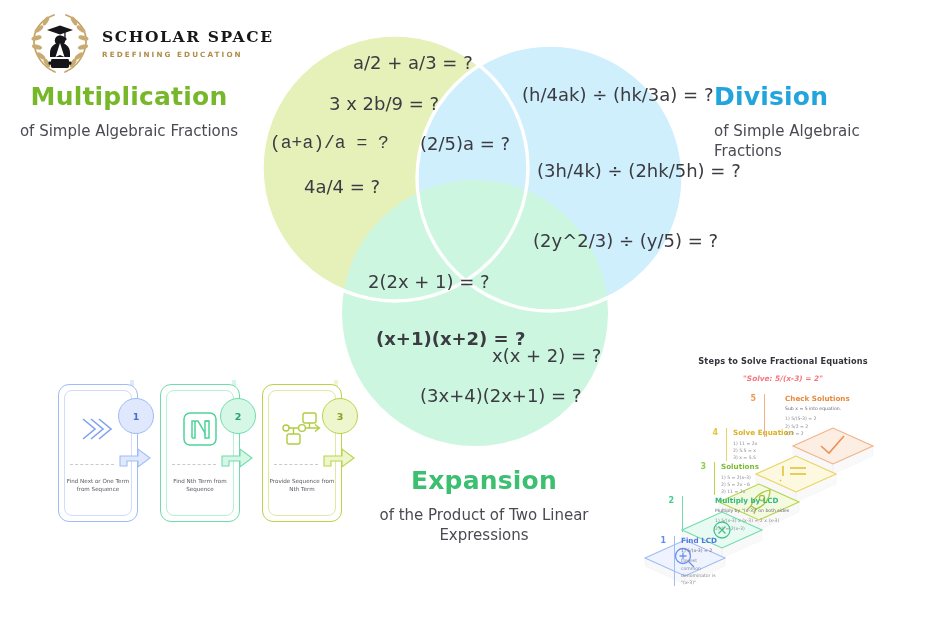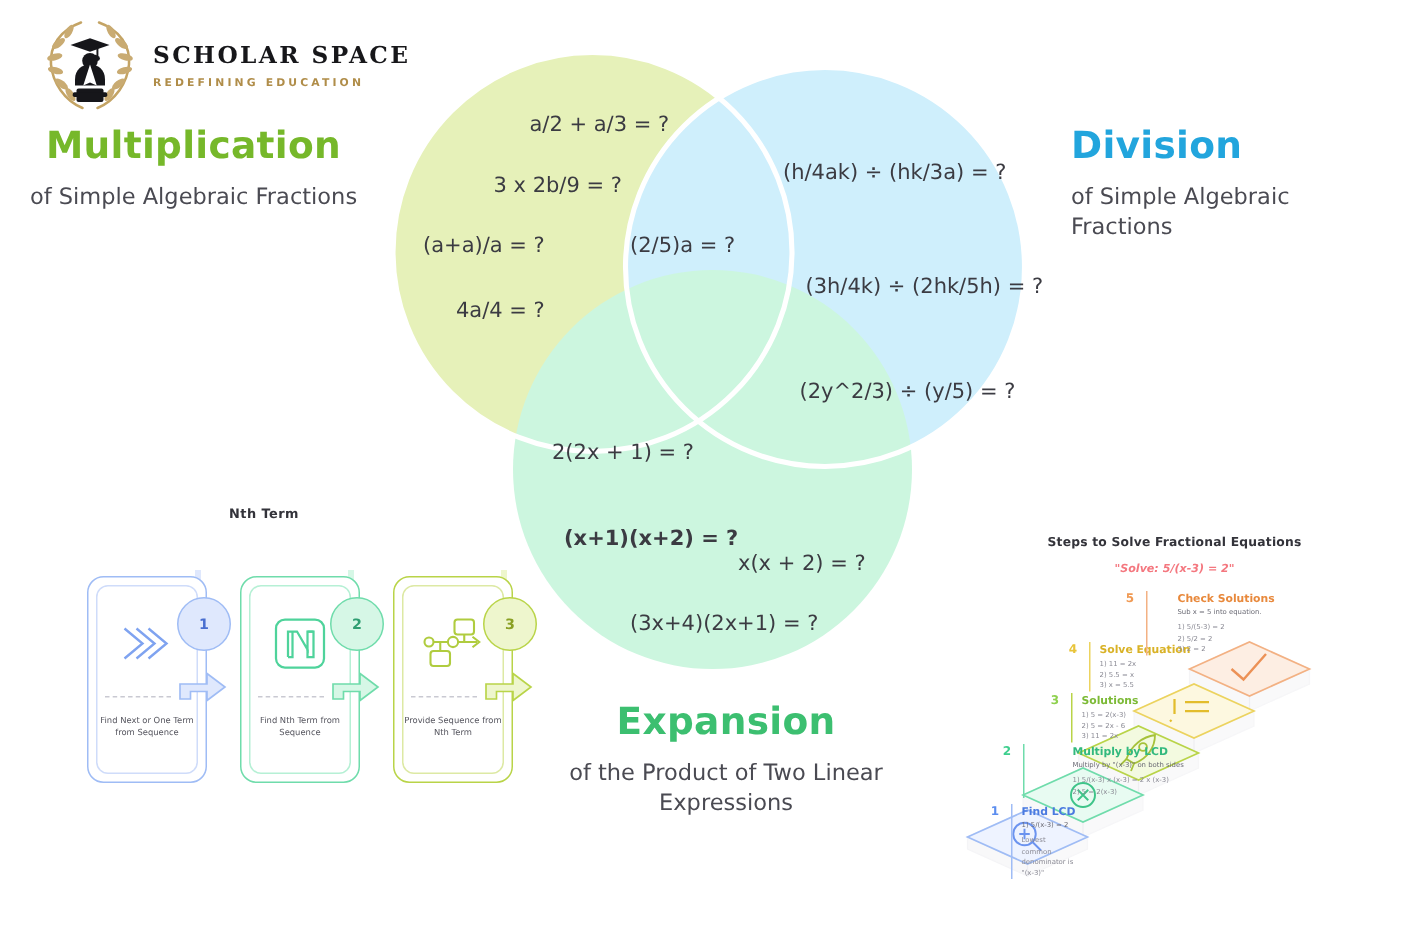--- a/index.html
+++ b/index.html
@@ -14,21 +14,21 @@
   #logo .brand{font-family:"DejaVu Serif","Liberation Serif",serif;
         font-size:15.5px;letter-spacing:1.6px;color:#17171a;font-weight:700;
         white-space:nowrap;}
   #logo .tag{font-size:7.2px;letter-spacing:2.1px;color:#b08d49;
         margin-top:4px;white-space:nowrap;font-weight:600;}
 
   
   #venn{position:absolute;left:250px;top:8px;width:450px;height:470px;}
 
   .eq{position:absolute;font-family:"DejaVu Sans","Liberation Sans",sans-serif;
-      font-size:14px;color:#3b3b42;white-space:nowrap;margin-top:23px;}
+      font-size:18px;color:#3b3b42;white-space:nowrap;}
 
   
   .secttl{position:absolute;}
   .secttl .h{font-size:25px;font-weight:700;letter-spacing:.2px;}
   .secttl .s{font-size:15px;color:#4a4a52;line-height:1.32;margin-top:11px;}
 
   #ttl-mult{left:18px;top:82px;width:222px;text-align:center;}
   #ttl-mult .h{color:#76b82a;}
   #ttl-div{left:714px;top:82px;width:214px;text-align:left;}
   #ttl-div .h{color:#22a5dd;}
@@ -122,21 +122,21 @@
     <circle cx="300" cy="170" r="133" fill="#cfeffc"></circle>
     <circle cx="225" cy="305" r="133" fill="#ccf6df"></circle>
     <circle cx="145" cy="160" r="133" fill="none" stroke="#ffffff" stroke-width="3.4"></circle>
     <circle cx="300" cy="170" r="133" fill="none" stroke="#ffffff" stroke-width="3.4"></circle>
     <circle cx="225" cy="305" r="133" fill="none" stroke="#ffffff" stroke-width="0"></circle>
     <path d="M145 27 A133 133 0 0 0 28.6 226.5" fill="none" stroke="#ffffff" stroke-width="0"></path>
   </svg>
 
   <div class="eq" style="left:103px;top:44px;">a/2 + a/3 = ?</div>
   <div class="eq" style="left:79px;top:85px;">3 x 2b/9 = ?</div>
-  <div class="eq" style="left:32px;top:125px;">(a+a)/a = ?</div>
+  <div class="eq" style="left:20px;top:125px;font-family:Liberation Mono, monospace;">(a+a)/a = ?</div>
   <div class="eq" style="left:170px;top:125px;">(2/5)a = ?</div>
   <div class="eq" style="left:54px;top:168px;">4a/4 = ?</div>
 
   <div class="eq" style="left:272px;top:76px;">(h/4ak) ÷ (hk/3a) = ?</div>
   <div class="eq" style="left:287px;top:152px;">(3h/4k) ÷ (2hk/5h) = ?</div>
   <div class="eq" style="left:283px;top:222px;">(2y^2/3) ÷ (y/5) = ?</div>
 
   <div class="eq" style="left:118px;top:263px;">2(2x + 1) = ?</div>
   <div class="eq" style="left:126px;top:320px;font-weight:bold;">(x+1)(x+2) = ?</div>
   <div class="eq" style="left:242px;top:337px;">x(x + 2) = ?</div>
@@ -150,21 +150,20 @@
 <div class="secttl" id="ttl-div">
   <div class="h">Division</div>
   <div class="s">of Simple Algebraic Fractions</div>
 </div>
 <div class="secttl" id="ttl-exp">
   <div class="h">Expansion</div>
   <div class="s">of the Product of Two Linear Expressions</div>
 </div>
 
 <div id="nth">
-  <div class="ttl">Nth Term</div>
 
   <div class="ntail" style="left:100px;background:#dfe8fd;"></div>
   <div class="ncard" style="left:28px;border-color:#9fbcf5;">
     <div class="inner" style="border-color:#cfdcfa;"></div>
     <div class="ico">
       <svg width="40" height="32" viewBox="0 0 40 32" fill="none" stroke="#7fa3f0" stroke-width="1.6">
         <path d="M5 6 L17 16 L5 26"></path>
           <path d="M13 6 L25 16 L13 26"></path>
           <path d="M21 6 L33 16 L21 26"></path>
       </svg>

